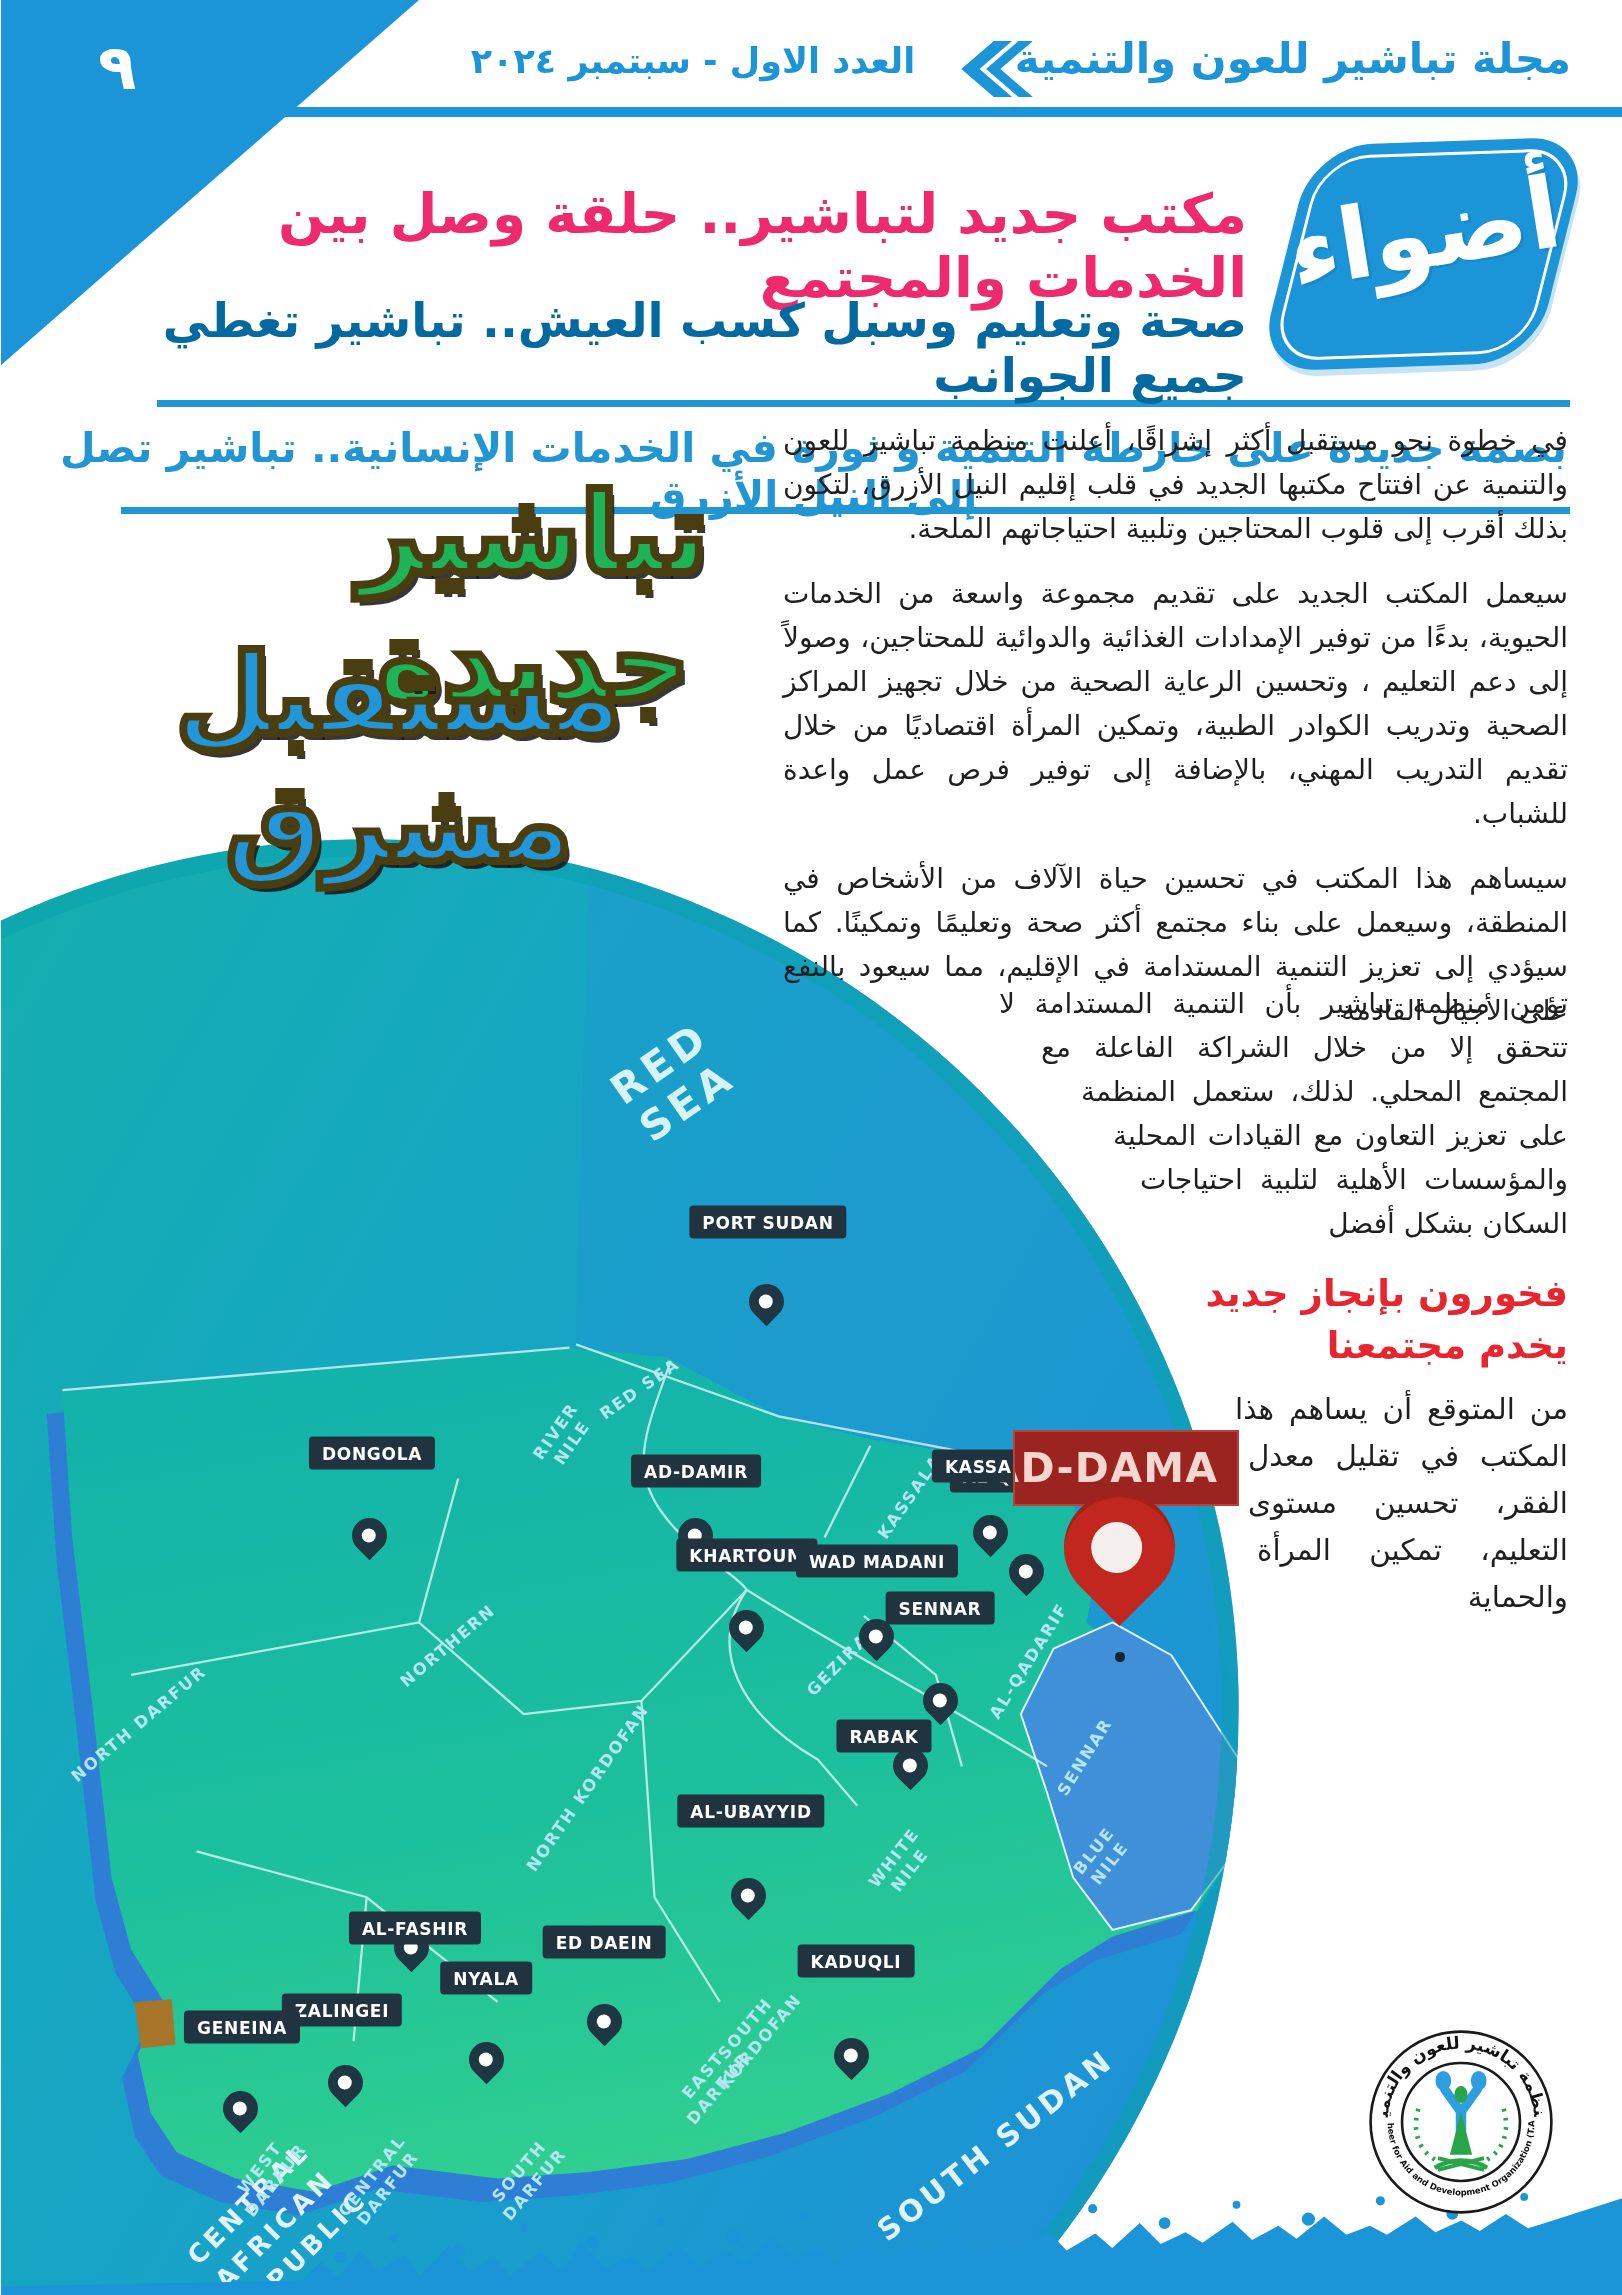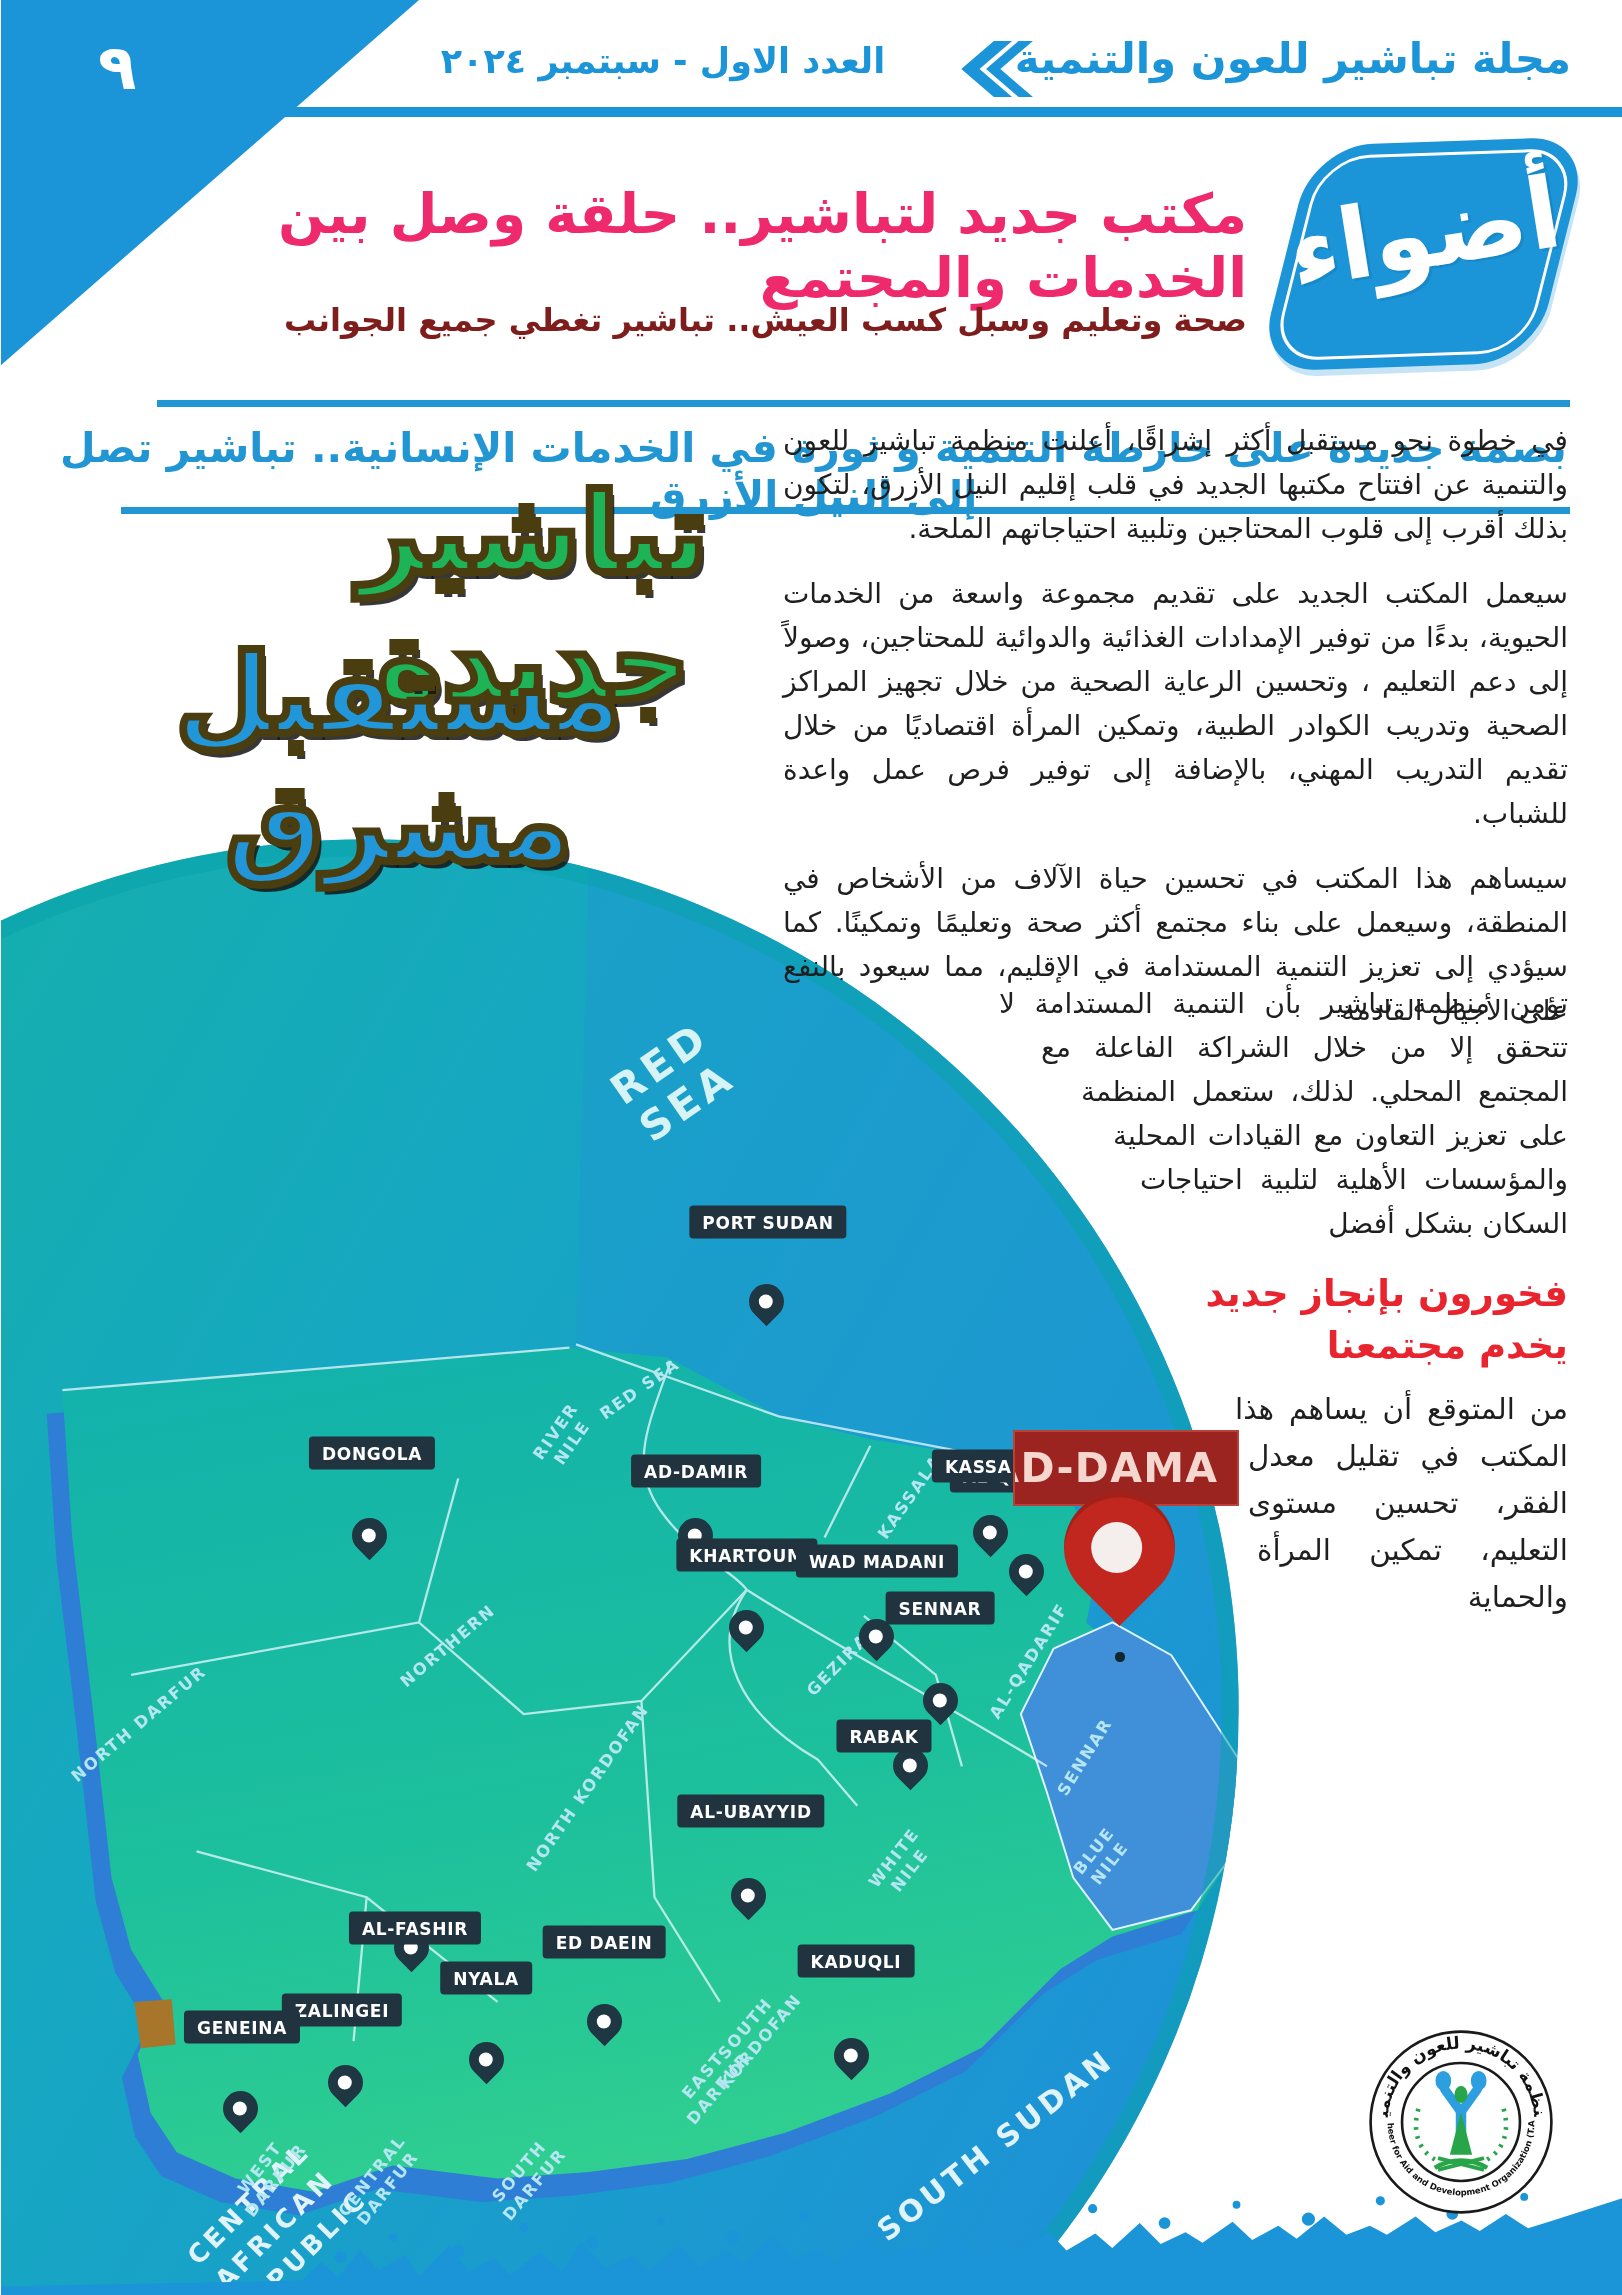--- a/index.html
+++ b/index.html
@@ -4,31 +4,31 @@
 <style>
   html,body{margin:0;padding:0;}
   body{width:1623px;height:2295px;position:relative;overflow:hidden;background:#ffffff;
        font-family:"DejaVu Sans","Liberation Sans",sans-serif;}
   .abs{position:absolute;}
   
   .corner-tri{left:0;top:0;width:0;height:0;border-top:366px solid #1b94d8;border-right:419px solid transparent;z-index:40;}
   .page-num{left:98px;top:31px;color:#ffffff;font-size:63px;font-weight:bold;z-index:41;}
   .hdr-rule{left:131px;top:107px;width:1492px;height:9.8px;background:#1b94d8;z-index:30;}
   .mag-title{right:52px;top:34px;font-size:42px;font-weight:bold;color:#1b94d8;z-index:31;}
-  .issue{left:434px;top:41px;width:458px;text-align:center;font-size:35px;font-weight:bold;color:#1b94d8;z-index:31;}
+  .issue{left:464px;top:41px;width:458px;text-align:center;font-size:35px;font-weight:bold;color:#1b94d8;z-index:31;}
   .chev{left:952px;top:41px;z-index:31;}
   
   .badge{left:1286px;top:141px;width:275px;height:226px;background:#1b94d8;border-radius:59px;
          transform:skewX(-16deg) rotate(-2deg);z-index:20;box-shadow:3.9px 6.5px 0 rgba(27,148,216,.25);}
   .badge-inner{position:absolute;inset:10.5px;border:3.9px solid #ffffff;border-radius:48px;}
   .badge-txt{left:1299px;top:175px;width:262px;text-align:center;color:#fff;font-size:98px;font-weight:bold;
              transform:rotate(-9deg);z-index:21;text-shadow:2.6px 2.6px 0 rgba(0,0,0,.08);}
   
   .headline{right:376px;top:182px;width:1112px;text-align:right;font-size:55px;font-weight:bold;color:#ee2a6c;z-index:10;}
-  .subhead{right:376px;top:293px;width:1112px;text-align:right;font-size:32px;font-weight:bold;color:#7f1d1d;z-index:10;margin-top:8px;}
+  .subhead{right:376px;top:293px;width:1112px;text-align:right;font-size:47px;font-weight:bold;color:#0369a1;z-index:10;}
   .rule1{left:157px;top:400px;width:1413px;height:6.5px;background:#2196d3;}
   .strap{left:56px;top:424px;width:1515px;text-align:center;font-size:41px;font-weight:bold;color:#2196d3;}
   .rule2{left:121px;top:507px;width:1449px;height:6.5px;background:#2196d3;}
   
   .wa{font-weight:bold;font-size:110px;letter-spacing:1.3px;z-index:6;text-align:center;
       -webkit-text-stroke:7.9px #4a3d10;text-shadow:5.2px 6.5px 0 rgba(20,20,20,.85);}
   .wa1{left:275px;top:470px;width:517px;color:#1fb357;}
   .wa2{left:72px;top:631px;width:654px;color:#2196d8;}
   
   .col-top{left:783px;top:419px;width:785px;z-index:12;}

